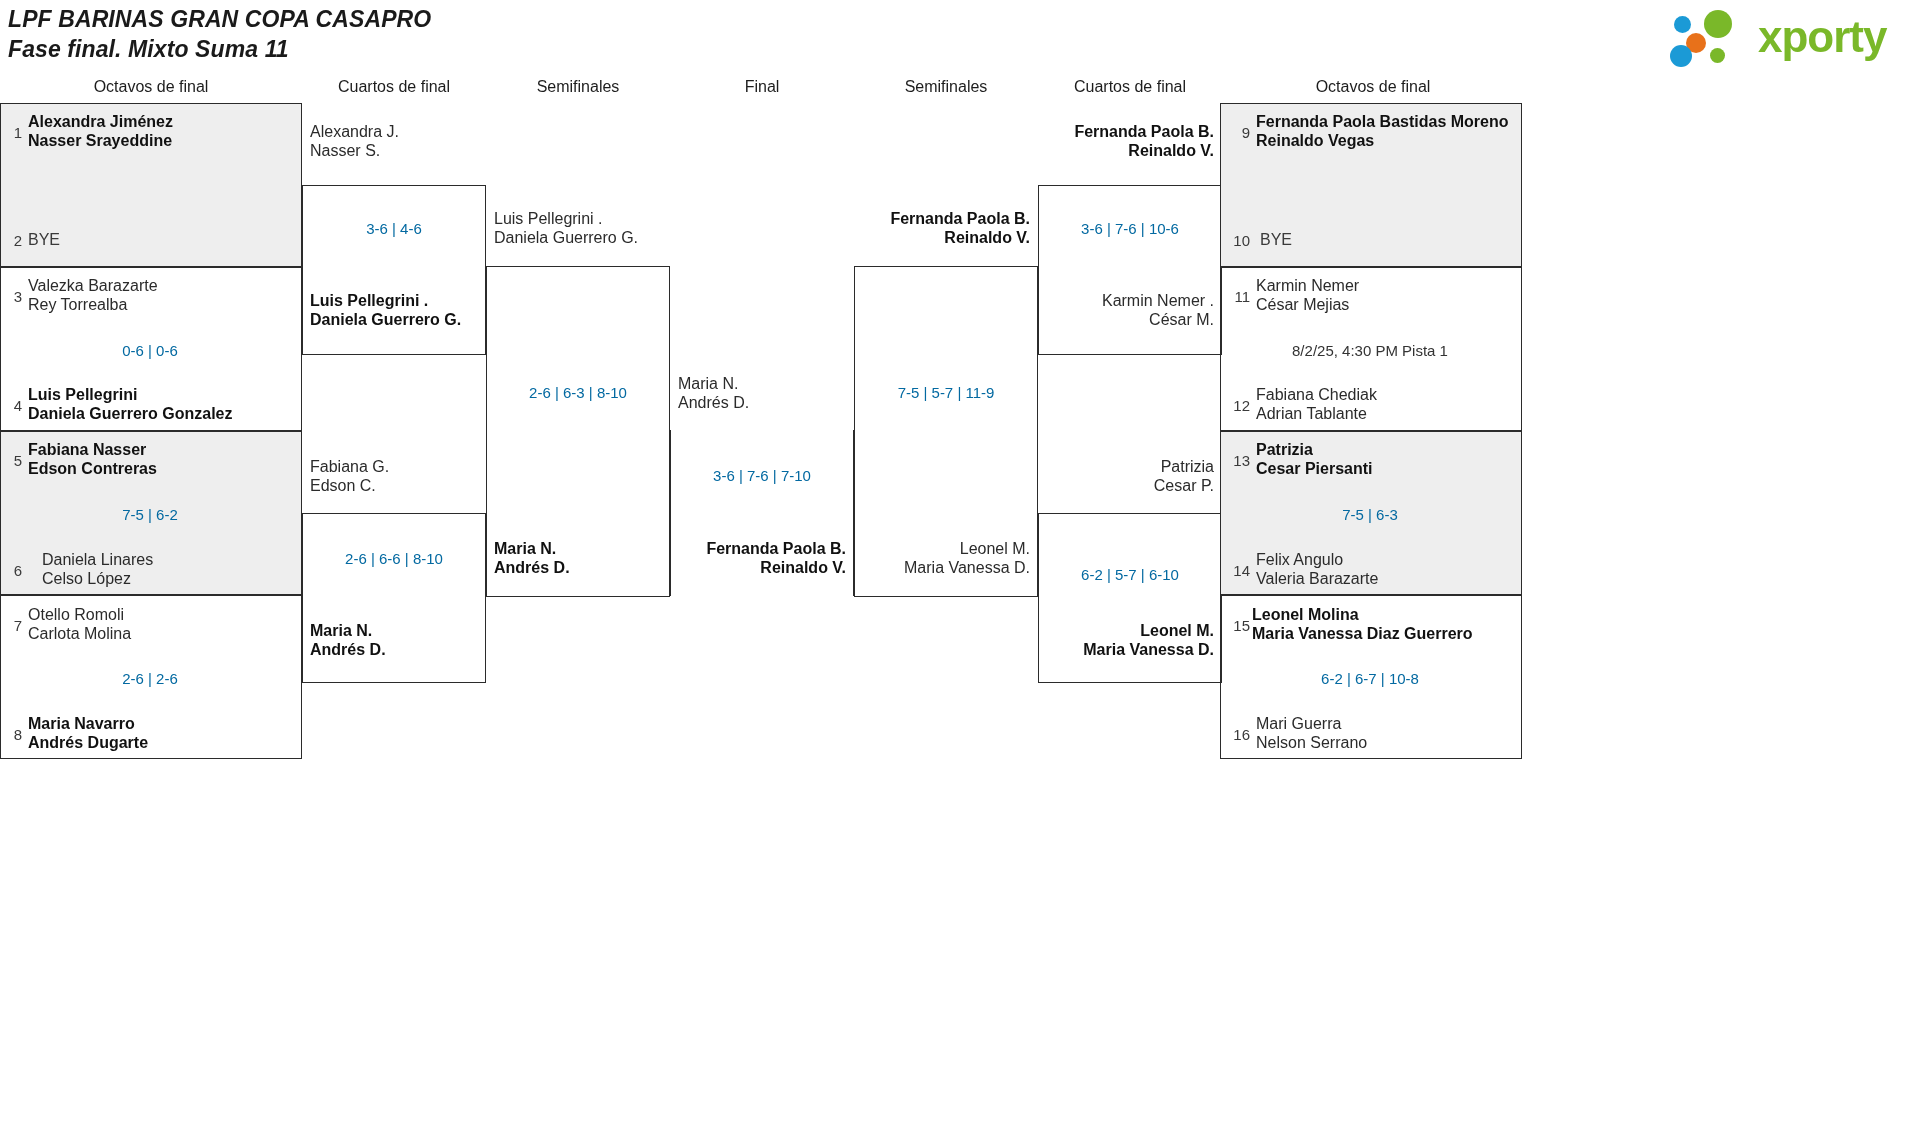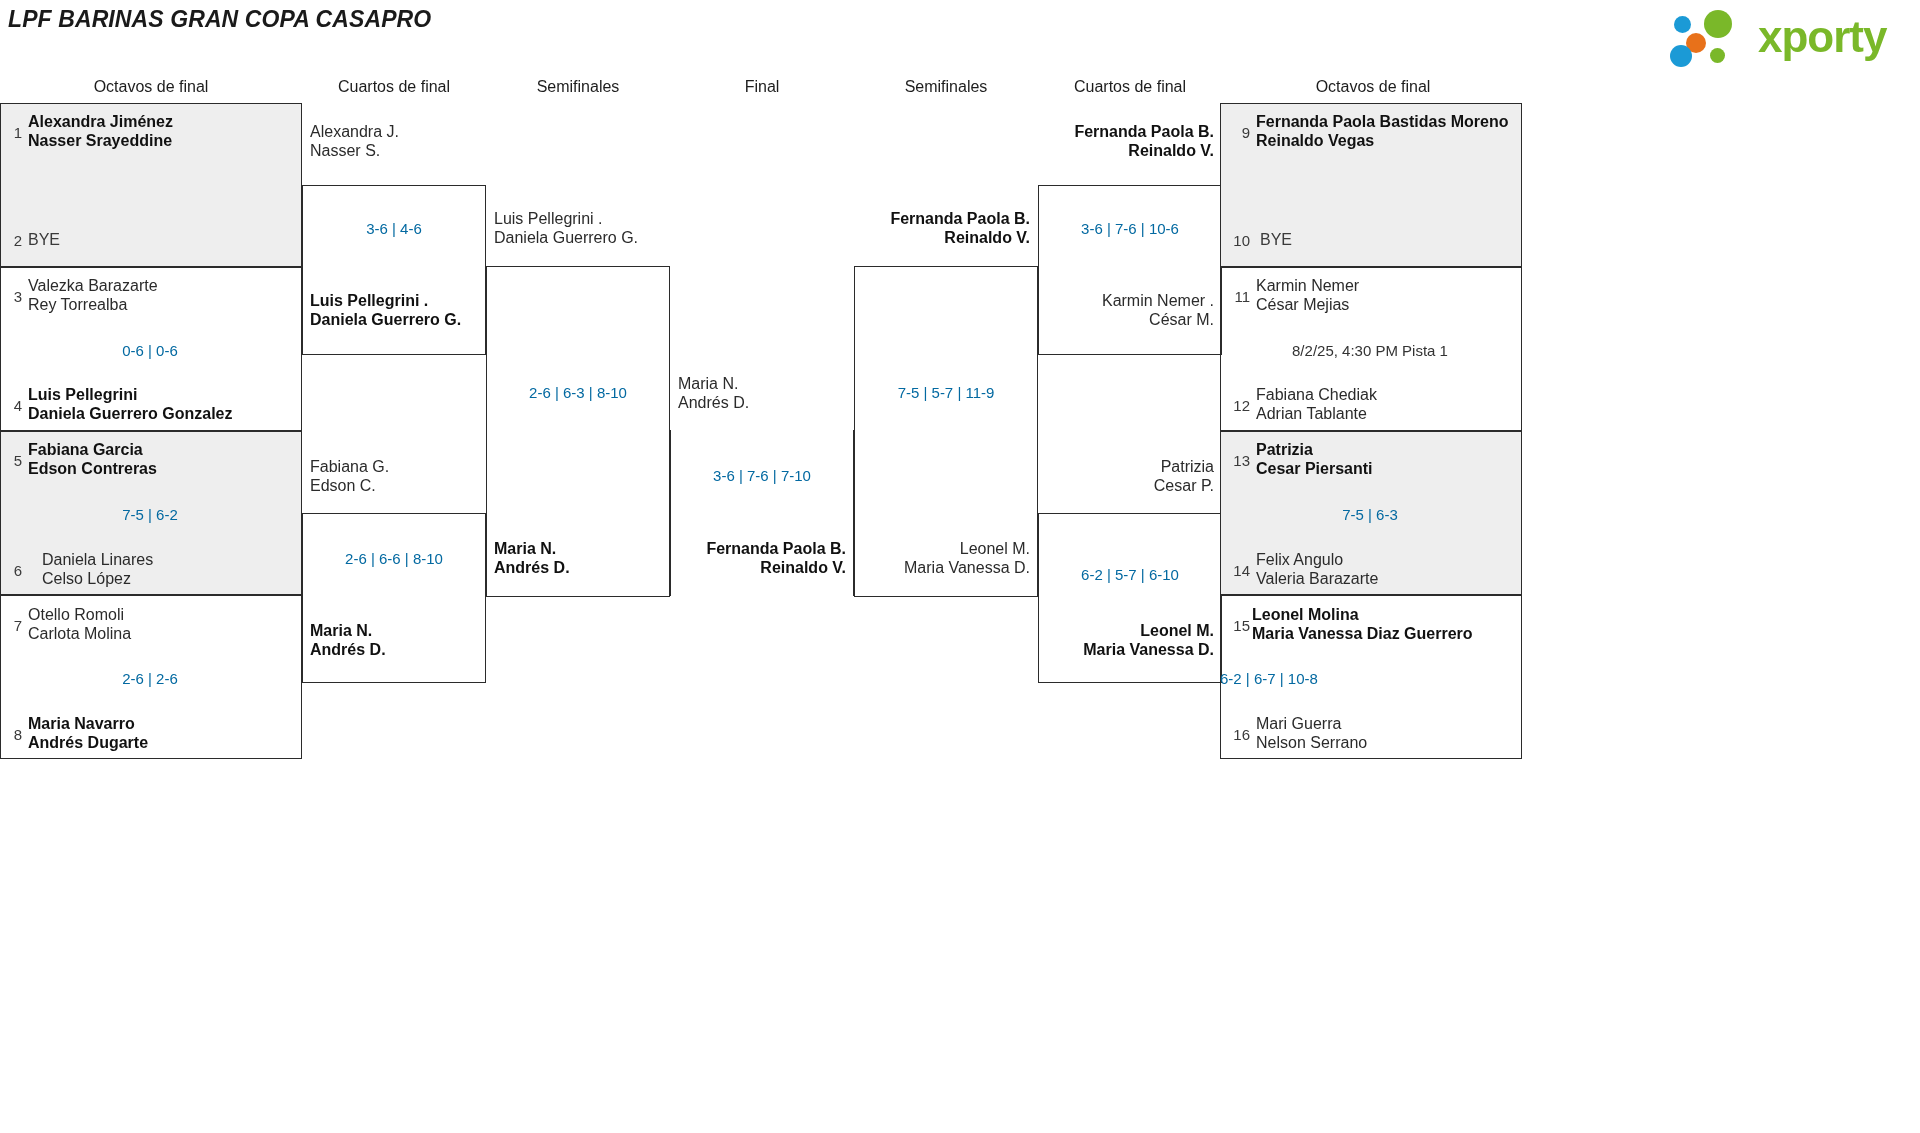--- a/index.html
+++ b/index.html
@@ -61,20 +61,21 @@
   .bye { position: absolute; font-size: 16px; color: #3a3a3a; }
   .sched { position: absolute; font-size: 15px; color: #333333; white-space: nowrap; }
 </style>
 </head>
 <body>
 
 <div id="root">
 
   <div class="hdr">
     <div class="t1">LPF BARINAS GRAN COPA CASAPRO</div>
+    <div class="t2">Fase final. Mixto Suma 11</div>
   </div>
 
   <div class="logo">
     <span class="dot" style="left:8px;  top:8px;  width:17px; height:17px; background:#1b9ad6;"></span>
     <span class="dot" style="left:20px; top:25px; width:20px; height:20px; background:#e8711a;"></span>
     <span class="dot" style="left:4px;  top:37px; width:22px; height:22px; background:#1b9ad6;"></span>
     <span class="dot" style="left:38px; top:2px;  width:28px; height:28px; background:#7ab829;"></span>
     <span class="dot" style="left:44px; top:40px; width:15px; height:15px; background:#7ab829;"></span>
     <span class="word">xporty</span>
   </div>
@@ -116,21 +117,21 @@
     <span class="seed" style="left:0px; top:12px;">4</span>
     <span class="names win" style="left:28px; top:0px;">
       <span>Luis Pellegrini</span><br>
       <span>Daniela Guerrero Gonzalez</span>
     </span>
   </div>
 
   <div class="cell" style="left:0px; top:440px; width:300px;">
     <span class="seed" style="left:0px; top:12px;">5</span>
     <span class="names win" style="left:28px; top:0px;">
-      <span>Fabiana Garcia</span><br>
+      <span>Fabiana Nasser</span><br>
       <span>Edson Contreras</span>
     </span>
   </div>
   <div class="score" style="left:0px; top:506px; width:300px; text-align:center;">7-5 | 6-2</div>
   <div class="cell" style="left:0px; top:550px; width:300px;">
     <span class="seed" style="left:0px; top:12px;">6</span>
     <span class="names" style="left:42px; top:0px;">
       <span>Daniela Linares</span><br>
       <span>Celso López</span>
     </span>
@@ -311,21 +312,21 @@
     </span>
   </div>
 
   <div class="cell" style="left:1228px; top:605px; width:300px;">
     <span class="seed" style="left:0px; top:12px;">15</span>
     <span class="names win" style="left:24px; top:0px;">
       <span>Leonel Molina</span><br>
       <span>Maria Vanessa Diaz Guerrero</span>
     </span>
   </div>
-  <div class="score" style="left:1220px; top:670px; width:300px; ">6-2 | 6-7 | 10-8</div>
+  <div class="score" style="left:1220px; top:670px; width:300px; text-align:center;">6-2 | 6-7 | 10-8</div>
   <div class="cell" style="left:1228px; top:714px; width:300px;">
     <span class="seed" style="left:0px; top:12px;">16</span>
     <span class="names" style="left:28px; top:0px;">
       <span>Mari Guerra</span><br>
       <span>Nelson Serrano</span>
     </span>
   </div>
 
 </div>
 

